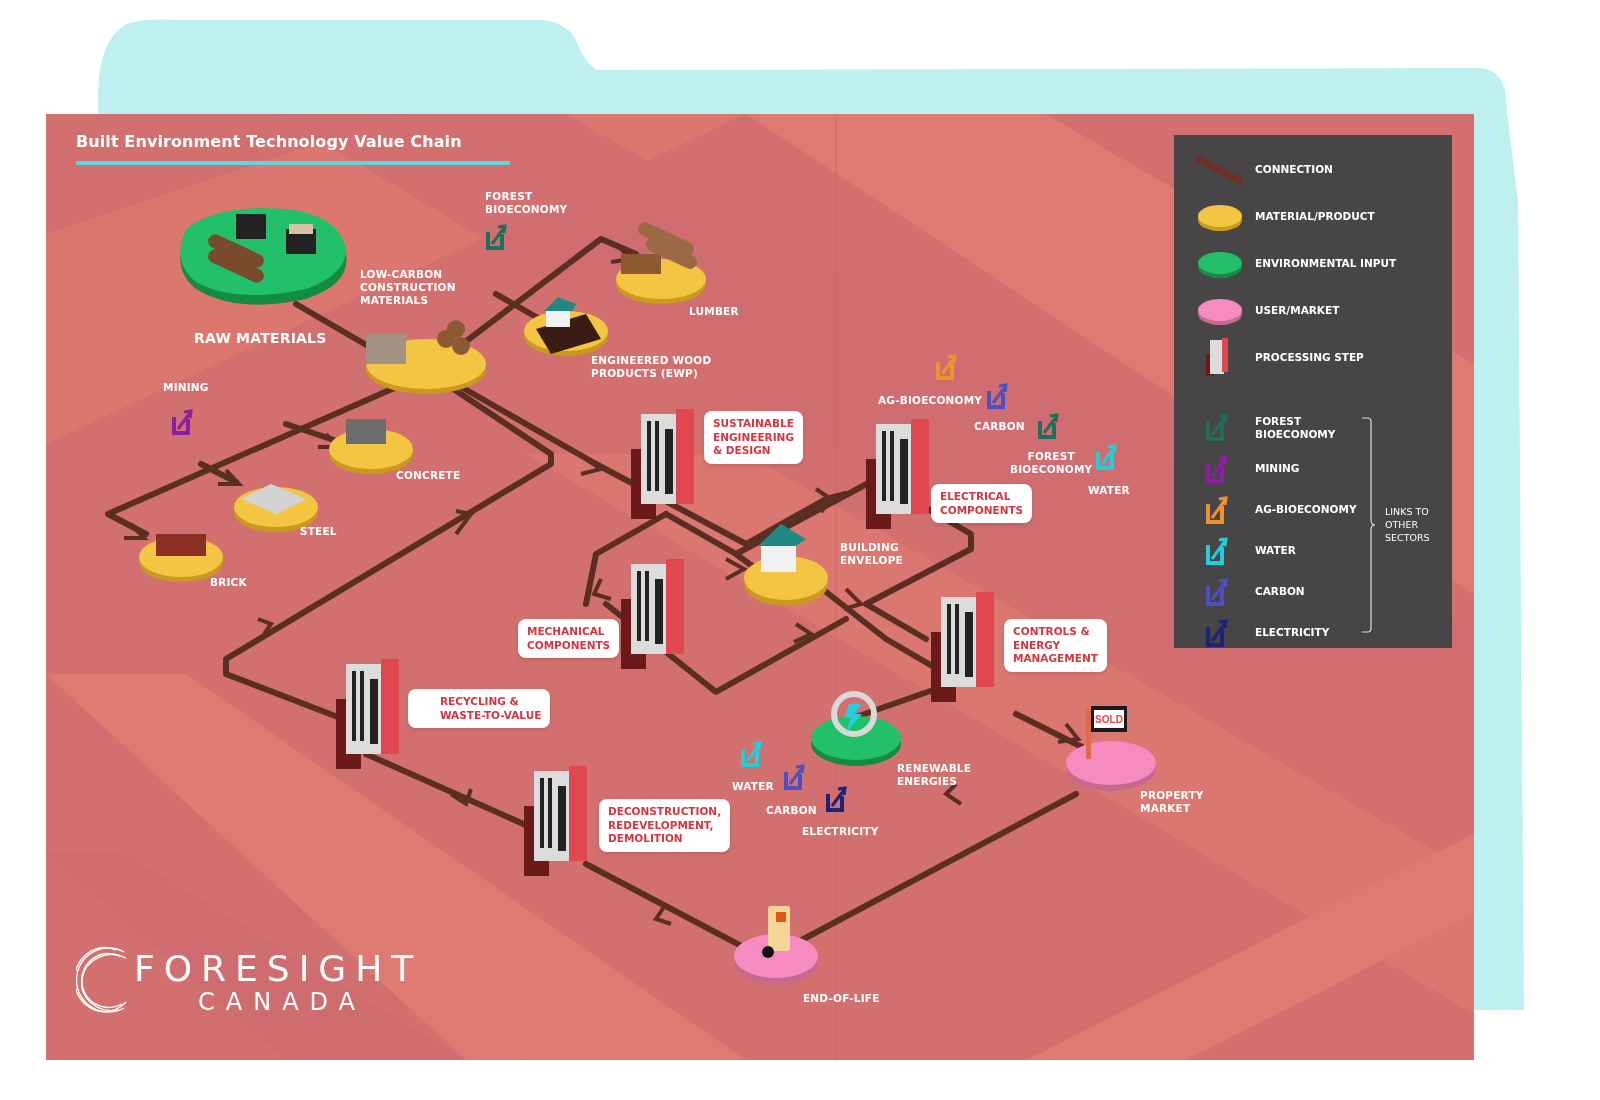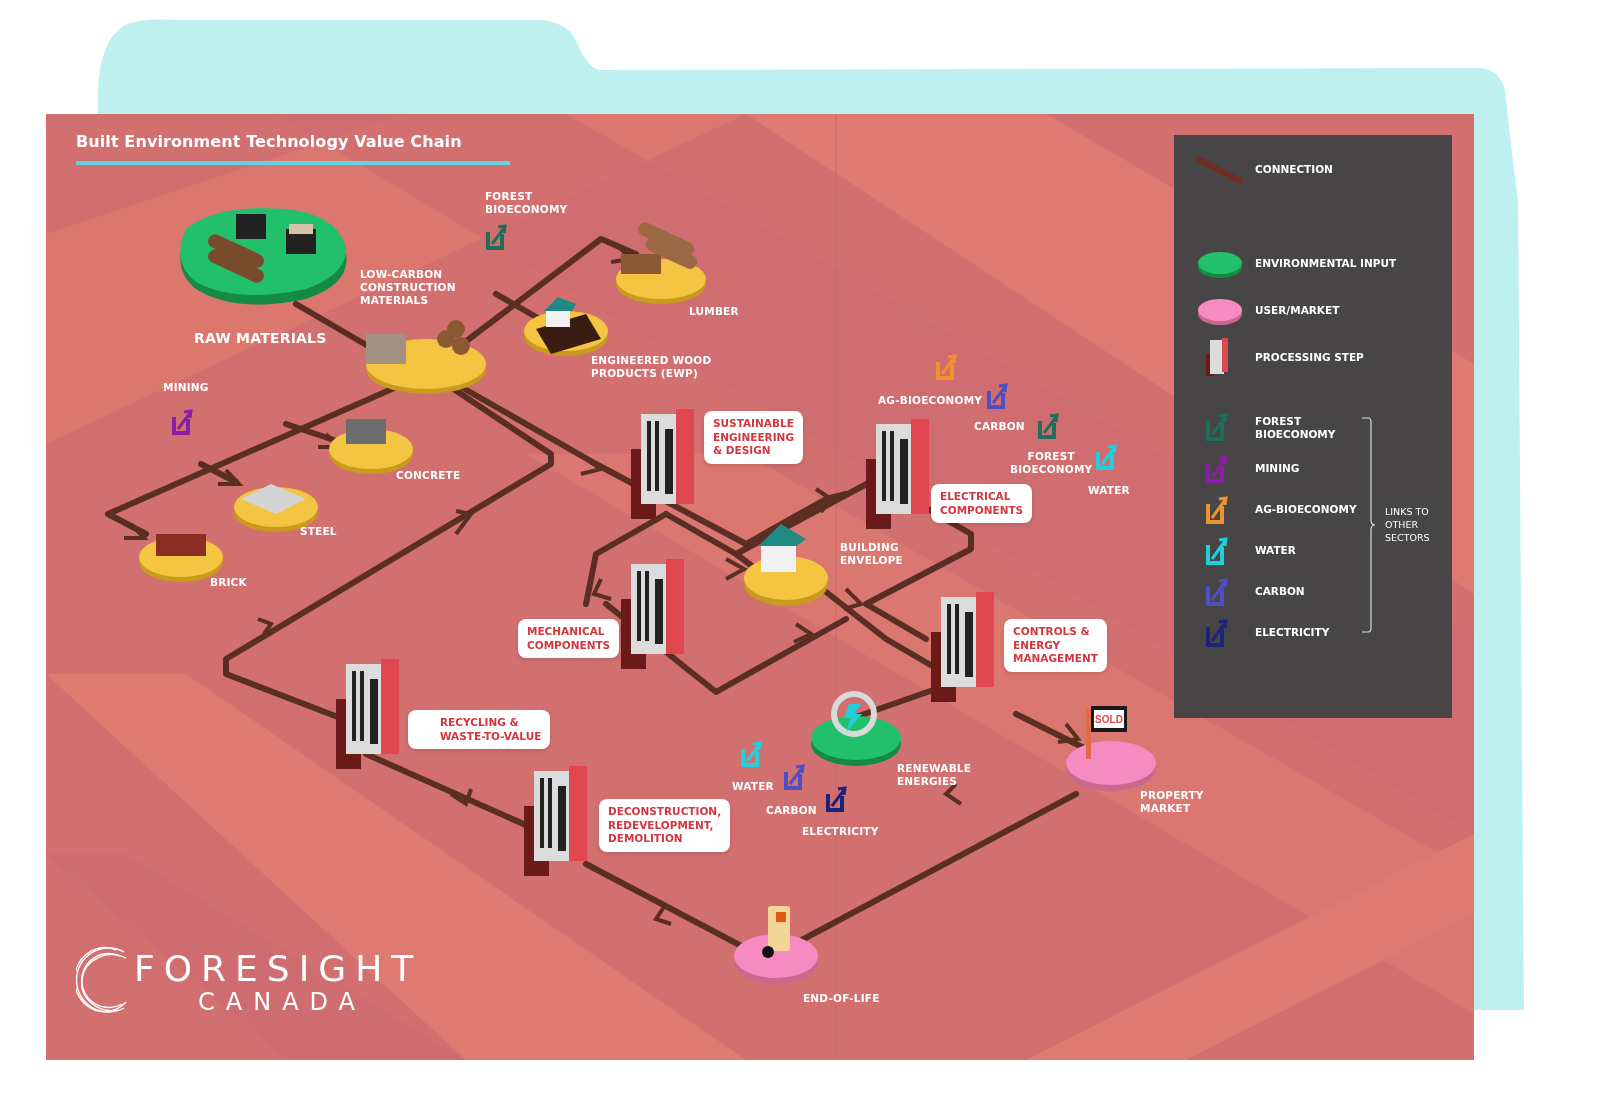--- a/index.html
+++ b/index.html
@@ -5,21 +5,21 @@
   html,body{margin:0;padding:0;background:#ffffff;}
   body{width:1600px;height:1100px;position:relative;overflow:hidden;font-family:"DejaVu Sans","Liberation Sans",sans-serif;}
   .folder-back{position:absolute;left:0;top:0;width:1600px;height:1100px;}
   .board{position:absolute;left:46px;top:114px;width:1428px;height:946px;background:#d2706f;overflow:hidden;}
   .bg-svg{position:absolute;left:0;top:0;width:1428px;height:946px;}
   .title{position:absolute;left:30px;top:18px;color:#ffffff;font-weight:bold;font-size:16px;letter-spacing:0.1px;white-space:nowrap;}
   .title-underline{position:absolute;left:30px;top:47px;width:434px;height:4px;background:#5ad7e0;}
   .lbl{position:absolute;color:#ffffff;font-weight:bold;font-size:10.5px;line-height:13px;text-transform:uppercase;white-space:pre-line;letter-spacing:0.2px;}
   .lbl.big{font-size:14px;}
   .card{position:absolute;background:#ffffff;border-radius:8px;padding:6px 9px;color:#d2373f;font-weight:bold;font-size:10.5px;line-height:13.5px;white-space:pre-line;box-shadow:0 2px 4px rgba(0,0,0,0.12);}
-  .legend{position:absolute;left:1128px;top:21px;width:278px;height:583px;background:#474545;}
+  .legend{position:absolute;left:1128px;top:21px;width:278px;height:513px;background:#474545;}
   .leg-item{position:absolute;left:0;width:278px;height:40px;}
   .leg-icon{position:absolute;left:18px;top:0;width:56px;height:40px;}
   .leg-text{position:absolute;left:81px;color:#ffffff;font-weight:bold;font-size:10.5px;line-height:13px;white-space:pre-line;}
   .links-label{position:absolute;left:211px;top:370px;color:#ffffff;font-size:9.5px;line-height:13px;white-space:pre-line;}
   .brace{position:absolute;left:186px;top:281px;width:20px;height:218px;}
   .logo{position:absolute;left:30px;top:826px;width:290px;height:90px;}
   .logo-text1{position:absolute;left:58px;top:8px;color:#ffffff;font-size:36px;letter-spacing:9px;font-weight:normal;}
   .logo-text2{position:absolute;left:122px;top:48px;color:#ffffff;font-size:24px;letter-spacing:11px;font-weight:normal;}
   .sector-icon{position:absolute;width:22px;height:30px;}
 </style>
@@ -255,21 +255,21 @@
   <div class="card" style="left:658px;top:297px;">SUSTAINABLE
 ENGINEERING
 &amp; DESIGN</div>
   <div class="card" style="left:885px;top:370px;">ELECTRICAL
 COMPONENTS</div>
   <div class="card" style="left:472px;top:505px;">MECHANICAL
 COMPONENTS</div>
   <div class="card" style="left:958px;top:497px;margin-top:8px;">CONTROLS &amp;
 ENERGY
 MANAGEMENT</div>
-  <div class="card" style="left:362px;top:596px;padding-left:32px;">RECYCLING &amp;
+  <div class="card" style="left:362px;top:575px;padding-left:32px;">RECYCLING &amp;
 WASTE-TO-VALUE</div>
   <div class="card" style="left:553px;top:685px;">DECONSTRUCTION,
 REDEVELOPMENT,
 DEMOLITION</div>
 
   <div class="lbl" style="left:439px;top:76px;">FOREST
 BIOECONOMY</div>
   <div class="lbl" style="left:117px;top:267px;">MINING</div>
   <div class="lbl" style="left:832px;top:280px;">AG-BIOECONOMY</div>
   <div class="lbl" style="left:928px;top:306px;">CARBON</div>
@@ -317,20 +317,27 @@
       <path d="M6 22 L18 6 M12 5 L19 4 L18 11" fill="none" stroke="#1e237a" stroke-width="3"></path>
     </svg>
 
   <div class="legend">
     <div class="leg-item" style="top:15px;">
       <svg class="leg-icon" viewBox="0 0 56 40">
           <line x1="4" y1="8" x2="50" y2="32" stroke="#6e2e22" stroke-width="6"></line>
         </svg>
       <div class="leg-text" style="top:13px;">CONNECTION</div>
     </div>
+    <div class="leg-item" style="top:62px;">
+      <svg class="leg-icon" viewBox="0 0 56 40">
+          <ellipse cx="28" cy="23" rx="22" ry="11" fill="#c99a1e"></ellipse>
+          <ellipse cx="28" cy="19" rx="22" ry="11" fill="#f4c542"></ellipse>
+        </svg>
+      <div class="leg-text" style="top:13px;">MATERIAL/PRODUCT</div>
+    </div>
     <div class="leg-item" style="top:109px;">
       <svg class="leg-icon" viewBox="0 0 56 40">
           <ellipse cx="28" cy="23" rx="22" ry="11" fill="#158a45"></ellipse>
           <ellipse cx="28" cy="19" rx="22" ry="11" fill="#22c06a"></ellipse>
         </svg>
       <div class="leg-text" style="top:13px;">ENVIRONMENTAL INPUT</div>
     </div>
     <div class="leg-item" style="top:156px;">
       <svg class="leg-icon" viewBox="0 0 56 40">
           <ellipse cx="28" cy="23" rx="22" ry="11" fill="#c9688f"></ellipse>

